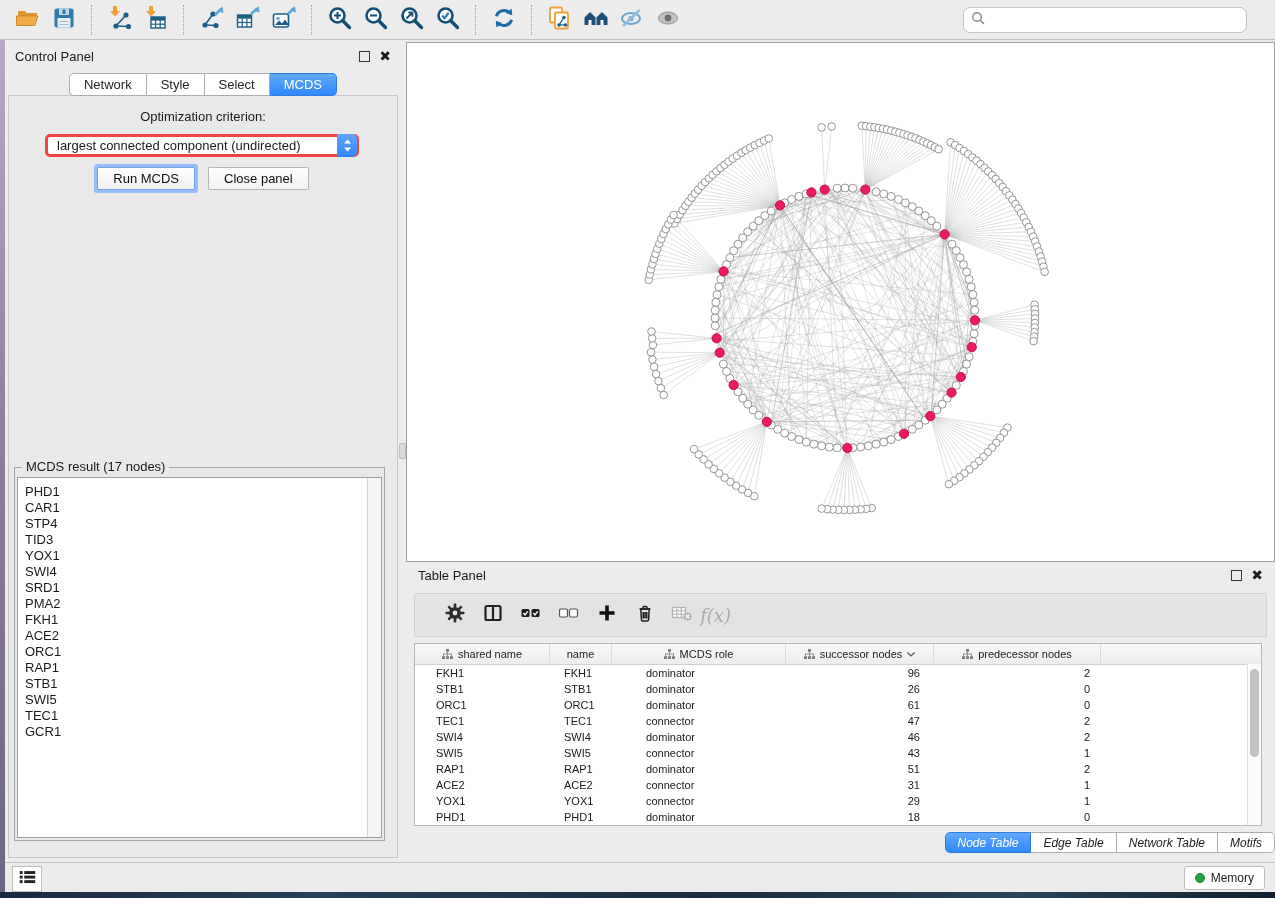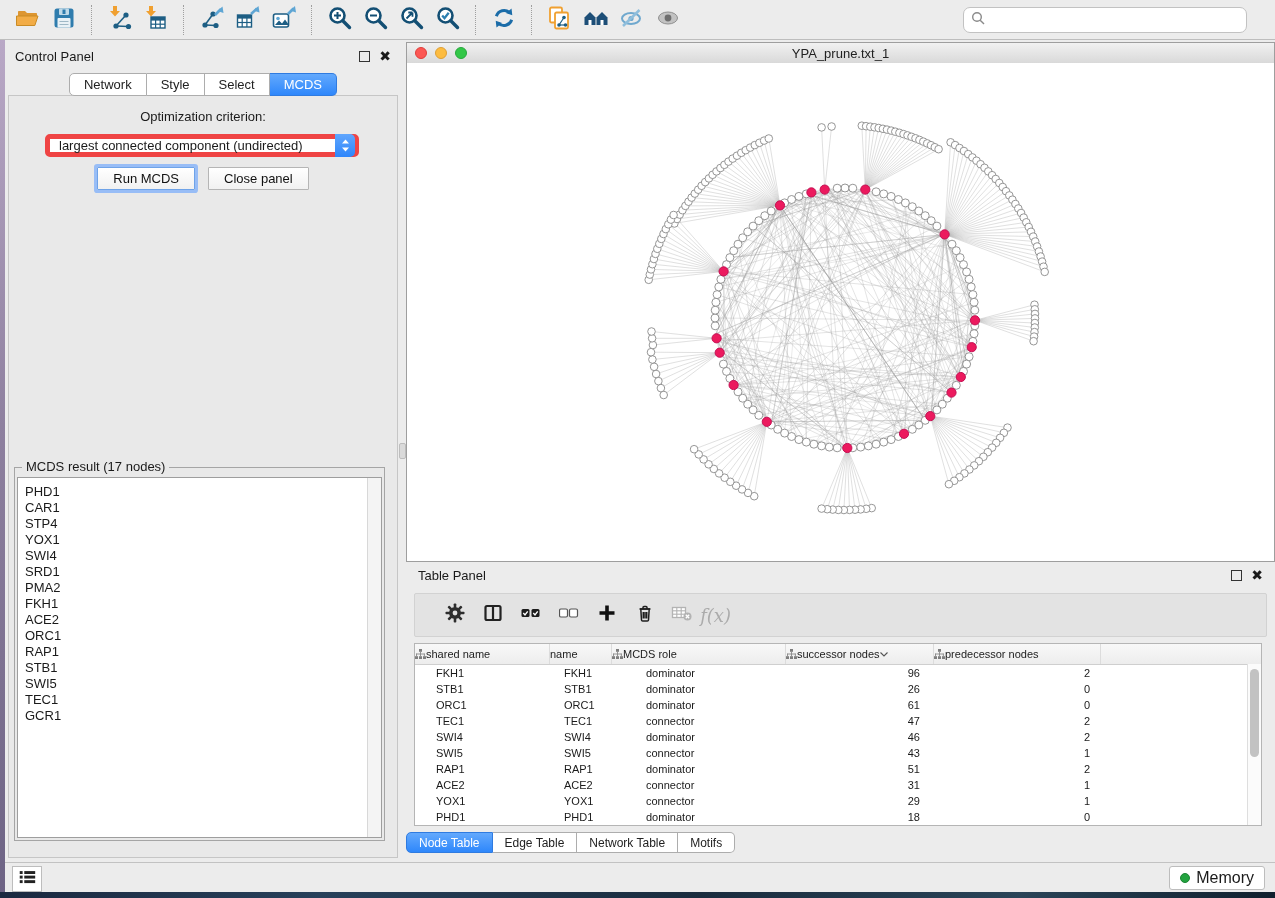--- a/index.html
+++ b/index.html
@@ -31,21 +31,21 @@
   .float-box{width:9px;height:9px;border:1.5px solid #333;display:inline-block;}
   .close-x{font-size:14px;font-weight:bold;color:#1a1a1a;line-height:1;}
   .cp-tabs{position:absolute;top:31px;left:0;right:0;display:flex;justify-content:center;z-index:2;}
   .seg{display:flex;}
   .seg .tab{font-size:13px;padding:3px 14px;background:#fff;border:1px solid #ADADAD;border-left:none;color:#222;}
   .seg .tab:first-child{border-left:1px solid #ADADAD;border-radius:5px 0 0 5px;}
   .seg .tab:last-child{border-radius:0 5px 5px 0;}
   .seg .tab.active{background:linear-gradient(#63A9FD,#2E87FB);border-color:#2F7BE0;color:#fff;}
   .cp-body{position:absolute;top:53px;left:3px;right:3px;bottom:4px;background:#E9E9E9;border:1px solid #C6C6C6;}
   .opt-label{position:absolute;top:13px;width:100%;text-align:center;font-size:13px;}
-  .dropdown{position:absolute;top:38px;left:36px;width:314px;height:23px;background:#fff;border:5px solid #ef4444;
+  .dropdown{position:absolute;top:38px;left:36px;width:314px;height:23px;background:#fff;border:3px solid #ef4444;
     border-radius:5px;display:flex;align-items:center;font-size:13px;box-sizing:border-box;}
   .dropdown .val{flex:1;padding-left:9px;white-space:nowrap;overflow:hidden;}
   .dropdown .stepper{width:20px;height:23px;margin:-1px;background:linear-gradient(#60A6FD,#2E86FB);
     border-radius:0 5px 5px 0;display:flex;flex-direction:column;align-items:center;justify-content:center;gap:2px;}
   .btn-row{position:absolute;top:71px;left:0;right:0;display:flex;justify-content:center;gap:13px;}
   .btn{font-size:13px;background:linear-gradient(#FFFFFF,#F1F1F1);border:1px solid #B5B5B5;border-radius:1px;
     padding:3px 15px;color:#111;}
   .btn.focus{box-shadow:0 0 0 3px rgba(98,160,255,.6);border-color:#6FA3E8;}
   .group-box{position:absolute;left:5px;right:12px;top:371px;height:372px;border:1px solid #A5A5A5;padding-left:16px;}
   .group-title{position:absolute;top:-9px;left:7px;background:#E9E9E9;padding:0 4px;font-size:13px;}
@@ -72,41 +72,41 @@
   
   .table-panel{position:absolute;left:406px;top:562px;width:869px;height:300px;background:#ECECEC;}
   .tp-header{height:26px;display:flex;align-items:center;padding:0 12px;font-size:13px;}
   .tp-toolbar{position:absolute;left:8px;right:8px;top:31px;height:44px;background:#E3E3E3;
     border:1px solid #D2D2D2;border-radius:2px;display:flex;align-items:center;padding:0 12px;gap:0;box-sizing:border-box;}
   .tp-toolbar .tpbtn{width:38px;height:34px;display:flex;align-items:center;justify-content:flex-end;}
   .fx{font-family:"DejaVu Serif","Liberation Serif",serif;font-style:italic;font-size:18px;color:#ABABAB;}
   .data-table{position:absolute;left:8px;right:13px;top:81px;bottom:36px;background:#fff;border:1px solid #B5B5B5;box-sizing:border-box;}
   .thead{display:flex;height:20px;background:linear-gradient(#F8F8F8,#EDEDED);border-bottom:1px solid #CFCFCF;
     font-size:11px;color:#222;}
-  .th{display:flex;align-items:center;border-right:1px solid #DCDCDC;box-sizing:border-box;}
+  .th{display:flex;align-items:center;justify-content:center;gap:5px;border-right:1px solid #DCDCDC;box-sizing:border-box;}
   .th-filler{flex:1;}
   .tbody{position:relative;}
   .tr{display:flex;height:16px;font-size:11px;align-items:center;}
   .td{box-sizing:border-box;overflow:hidden;white-space:nowrap;}
   .td.c0{padding-left:21px;}
   .td.c1{padding-left:14px;}
   .td.c2{padding-left:34px;}
   .td.c3{text-align:right;padding-right:14px;}
   .td.c4{text-align:right;padding-right:11px;}
   .tscroll{position:absolute;right:0;top:20px;bottom:0;width:13px;background:#FBFBFB;border-left:1px solid #DEDEDE;}
   .tthumb{position:absolute;left:2px;right:2px;top:5px;height:88px;background:#C2C2C2;border-radius:6px;}
-  .tp-tabs{position:absolute;bottom:9px;left:0;right:0;display:flex;justify-content:flex-start;}
+  .tp-tabs{position:absolute;bottom:9px;left:0;right:0;display:flex;justify-content:flex-end;font-style:italic;}
   .tp-tabs .tab{font-size:12px;padding:2.5px 12px;}
 
   
   .status-bar{position:absolute;left:5px;right:0;top:862px;height:30px;background:#ECECEC;border-top:1px solid #C2C2C2;}
   .list-btn{position:absolute;left:7px;top:3px;width:28px;height:24px;background:#fff;border:1px solid #BDBDBD;
     display:flex;align-items:center;justify-content:center;}
   .memory-btn{position:absolute;right:10px;top:3px;height:24px;background:#fff;border:1px solid #BDBDBD;border-radius:3px;
-    display:flex;align-items:center;gap:6px;padding:0 10px;font-size:16px;box-sizing:border-box;}
+    display:flex;align-items:center;gap:6px;padding:0 10px;font-size:12px;box-sizing:border-box;}
   .mem-dot{width:10px;height:10px;border-radius:50%;background:#23A33F;border:1px solid #1C8534;box-sizing:border-box;}
 </style>
 </head>
 <body>
 
 <div class="toolbar">
   <div class="tbtn">
       <span><svg width="26" height="26" viewBox="0 0 26 26">
           <path d="M3 7c0-.6.4-1 1-1h6l2 2h9c.6 0 1 .4 1 1v2H3z" fill="#DD9631"></path>
           <path d="M1.5 11h21.5l-3.2 9.5H1.5z" fill="#F2AC46" stroke="#C98B25"></path>
@@ -306,48 +306,41 @@
       <button class="btn focus">Run MCDS</button>
       <button class="btn">Close panel</button>
     </div>
     <div class="group-box">
       <div class="group-title">MCDS result (17 nodes)</div>
       <div class="mcds-list">
         <div class="mcds-items">
             <div>PHD1</div>
             <div>CAR1</div>
             <div>STP4</div>
+            <div>TID3</div>
             <div>YOX1</div>
             <div>SWI4</div>
             <div>SRD1</div>
             <div>PMA2</div>
             <div>FKH1</div>
             <div>ACE2</div>
             <div>ORC1</div>
             <div>RAP1</div>
             <div>STB1</div>
             <div>SWI5</div>
             <div>TEC1</div>
             <div>GCR1</div>
           </div>
         <div class="mcds-scroll"></div>
       </div>
     </div>
   </div>
 </div>
 
 <div class="network-window">
-  <div class="nw-titlebar">
-    <span class="lights">
-      <span class="light red"></span>
-      <span class="light yellow"></span>
-      <span class="light green"></span>
-    </span>
-    <span class="nw-title">YPA_prune.txt_1</span>
-  </div>
   <div class="nw-canvas">
     <svg class="graph" width="867" height="498" viewBox="0 0 867 498">
         <g>
           <line x1="373.0" y1="142.4" x2="310.1" y2="231.6" stroke="#999999" stroke-opacity="0.38" stroke-width="0.7"></line>
           <line x1="373.0" y1="142.4" x2="326.7" y2="187.7" stroke="#999999" stroke-opacity="0.38" stroke-width="0.7"></line>
           <line x1="373.0" y1="142.4" x2="311.8" y2="223.9" stroke="#999999" stroke-opacity="0.38" stroke-width="0.7"></line>
           <line x1="373.0" y1="142.4" x2="518.2" y2="357.3" stroke="#999999" stroke-opacity="0.38" stroke-width="0.7"></line>
           <line x1="373.0" y1="142.4" x2="308.9" y2="270.7" stroke="#999999" stroke-opacity="0.38" stroke-width="0.7"></line>
           <line x1="373.0" y1="142.4" x2="322.9" y2="315.4" stroke="#999999" stroke-opacity="0.38" stroke-width="0.7"></line>
           <line x1="373.0" y1="142.4" x2="384.6" y2="136.5" stroke="#999999" stroke-opacity="0.38" stroke-width="0.7"></line>

